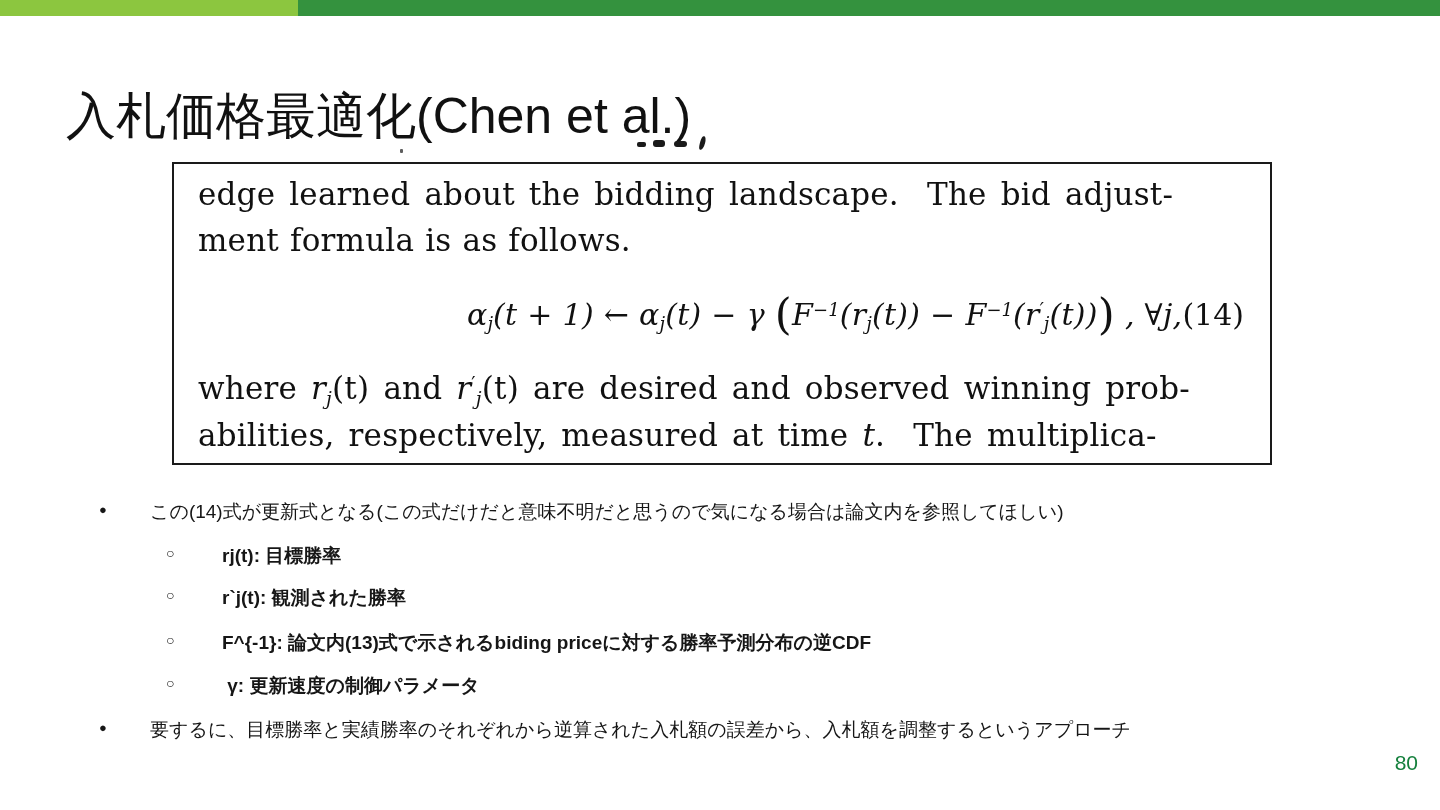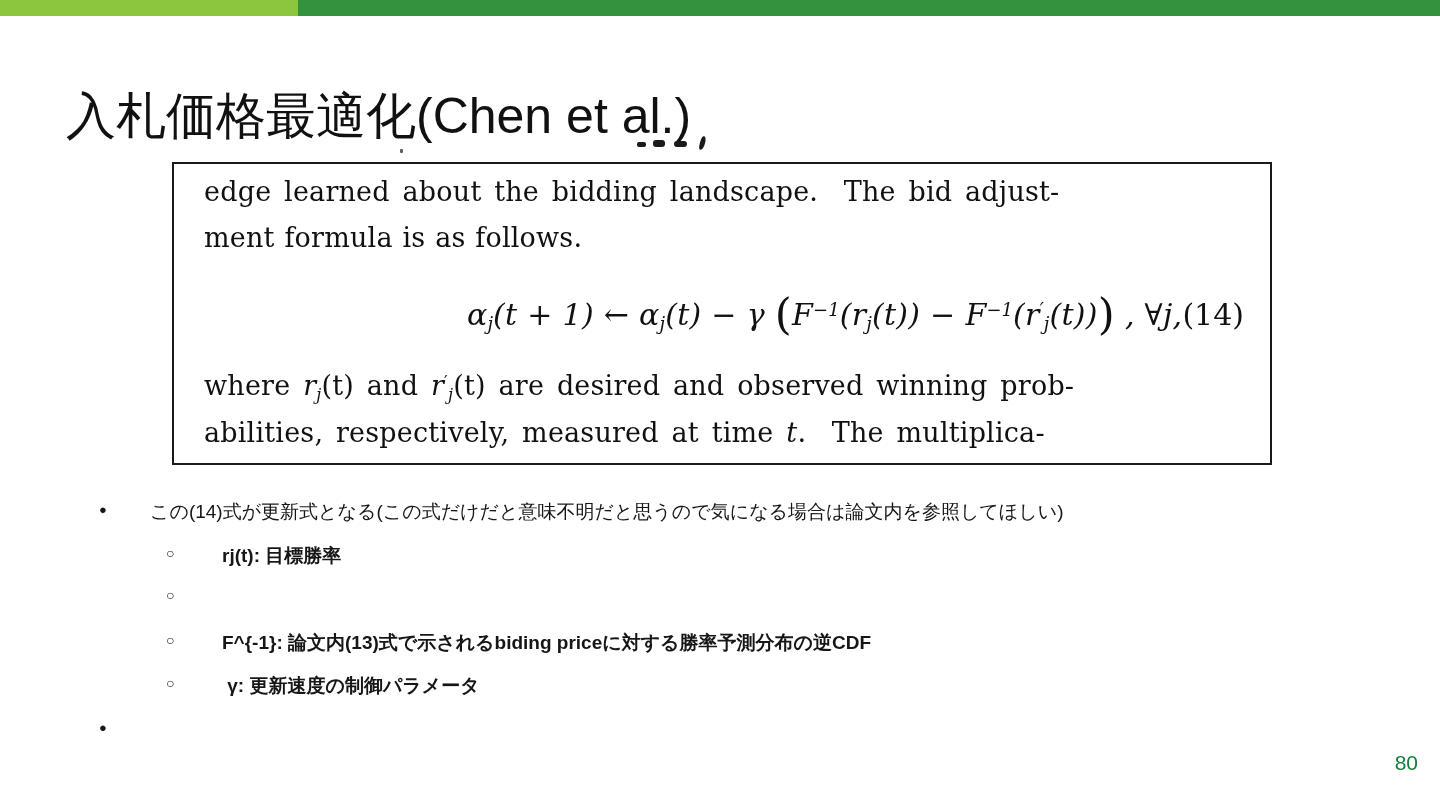--- a/index.html
+++ b/index.html
@@ -30,22 +30,22 @@
   .rm5{left:400px;top:149px;width:3px;height:4px;border-radius:1px;opacity:.7;}
 
   
   .paper-box{
     position:absolute;left:172px;top:162px;width:1100px;height:303px;
     border:2px solid #1a1a1a;background:#ffffff;box-sizing:border-box;
     font-family:"DejaVu Serif","Liberation Serif",serif;
     color:#111111;
   }
   .pline{
-    position:absolute;left:30px;right:30px;
-    font-size:27px;line-height:1.2;white-space:pre;
+    position:absolute;left:24px;right:30px;
+    font-size:31px;line-height:1.2;white-space:pre;
     letter-spacing:0.2px;word-spacing:4px;
   }
   .pl1{top:12px;}
   .pl2{top:58px;word-spacing:1px;}
   .pl3{top:206px;}
   .pl4{top:253px;}
   .it{font-style:italic;}
   .formula-row{
     position:absolute;left:40px;right:26px;top:118px;height:64px;
     display:flex;align-items:center;justify-content:flex-end;
@@ -117,31 +117,33 @@
     <span class="li-text t-l1">この(14)式が更新式となる(この式だけだと意味不明だと思うので気になる場合は論文内を参照してほしい)</span>
   </div>
 
   <div class="bullet-row row-s1">
     <span class="marker m-l2">○</span>
     <span class="li-text t-l2">rj(t): 目標勝率</span>
   </div>
 
   <div class="bullet-row row-s2">
     <span class="marker m-l2">○</span>
+    <span class="li-text t-l2">r`j(t): 観測された勝率</span>
   </div>
 
   <div class="bullet-row row-s3">
     <span class="marker m-l2">○</span>
     <span class="li-text t-l2">F^{-1}: 論文内(13)式で示されるbiding priceに対する勝率予測分布の逆CDF</span>
   </div>
 
   <div class="bullet-row row-s4">
     <span class="marker m-l2">○</span>
     <span class="li-text t-l2"> γ: 更新速度の制御パラメータ</span>
   </div>
 
   <div class="bullet-row row-b2">
     <span class="marker m-l1">●</span>
+    <span class="li-text t-l1">要するに、目標勝率と実績勝率のそれぞれから逆算された入札額の誤差から、入札額を調整するというアプローチ</span>
   </div>
 
   <div class="page-number">80</div>
 
 </div>
 
 </body></html>

